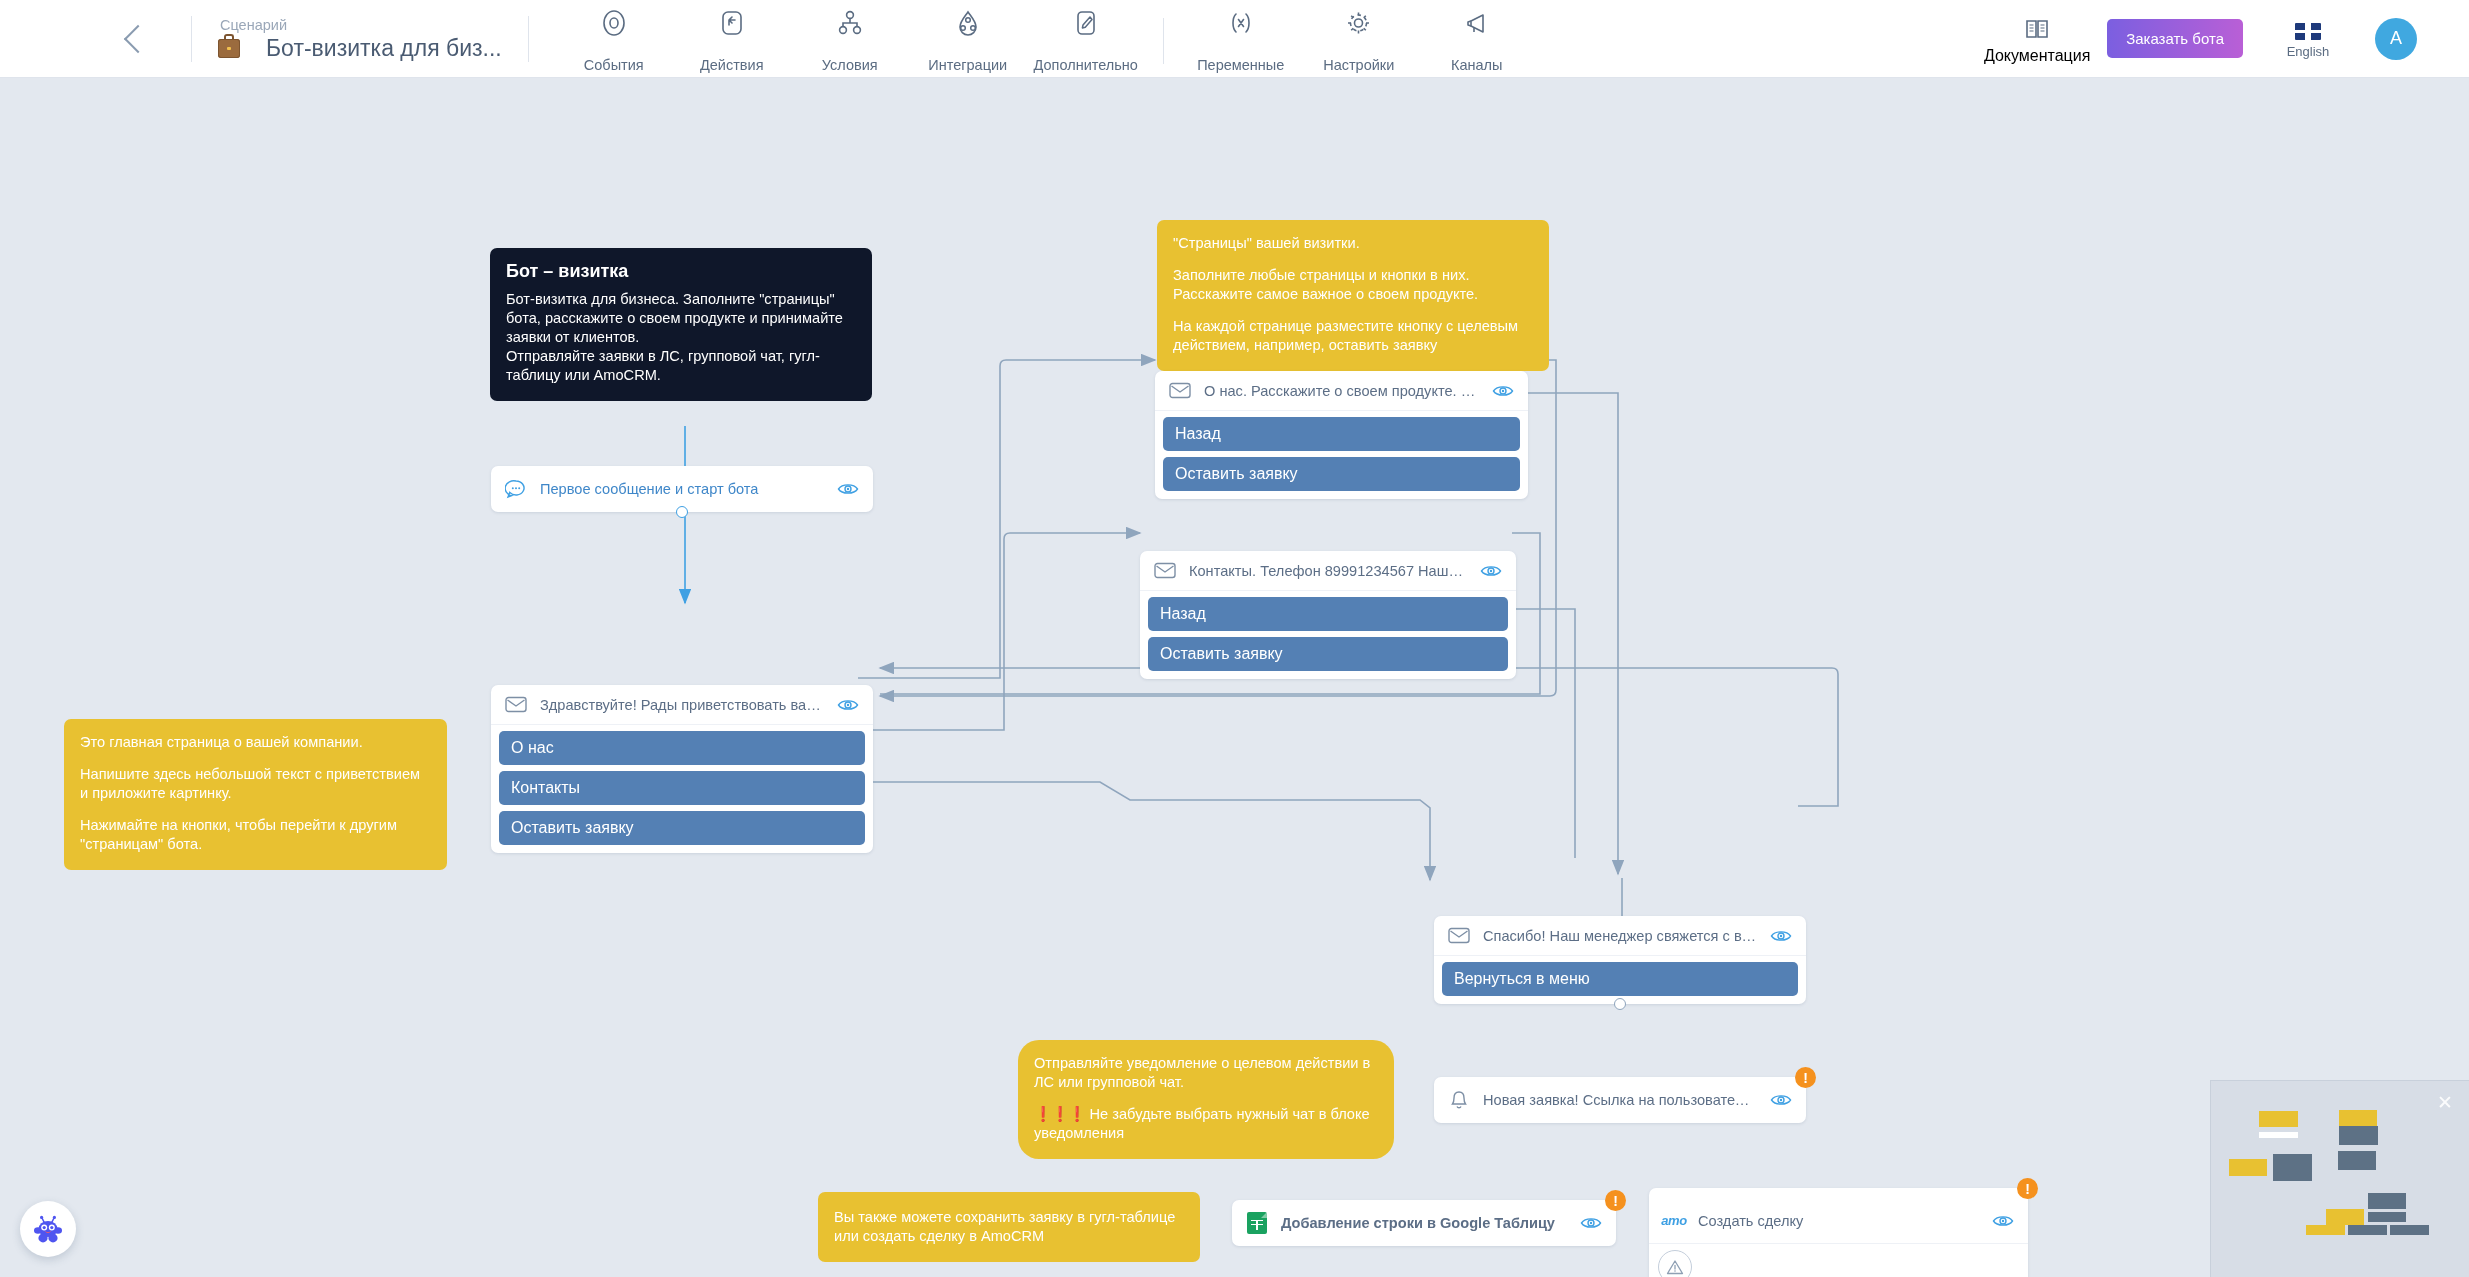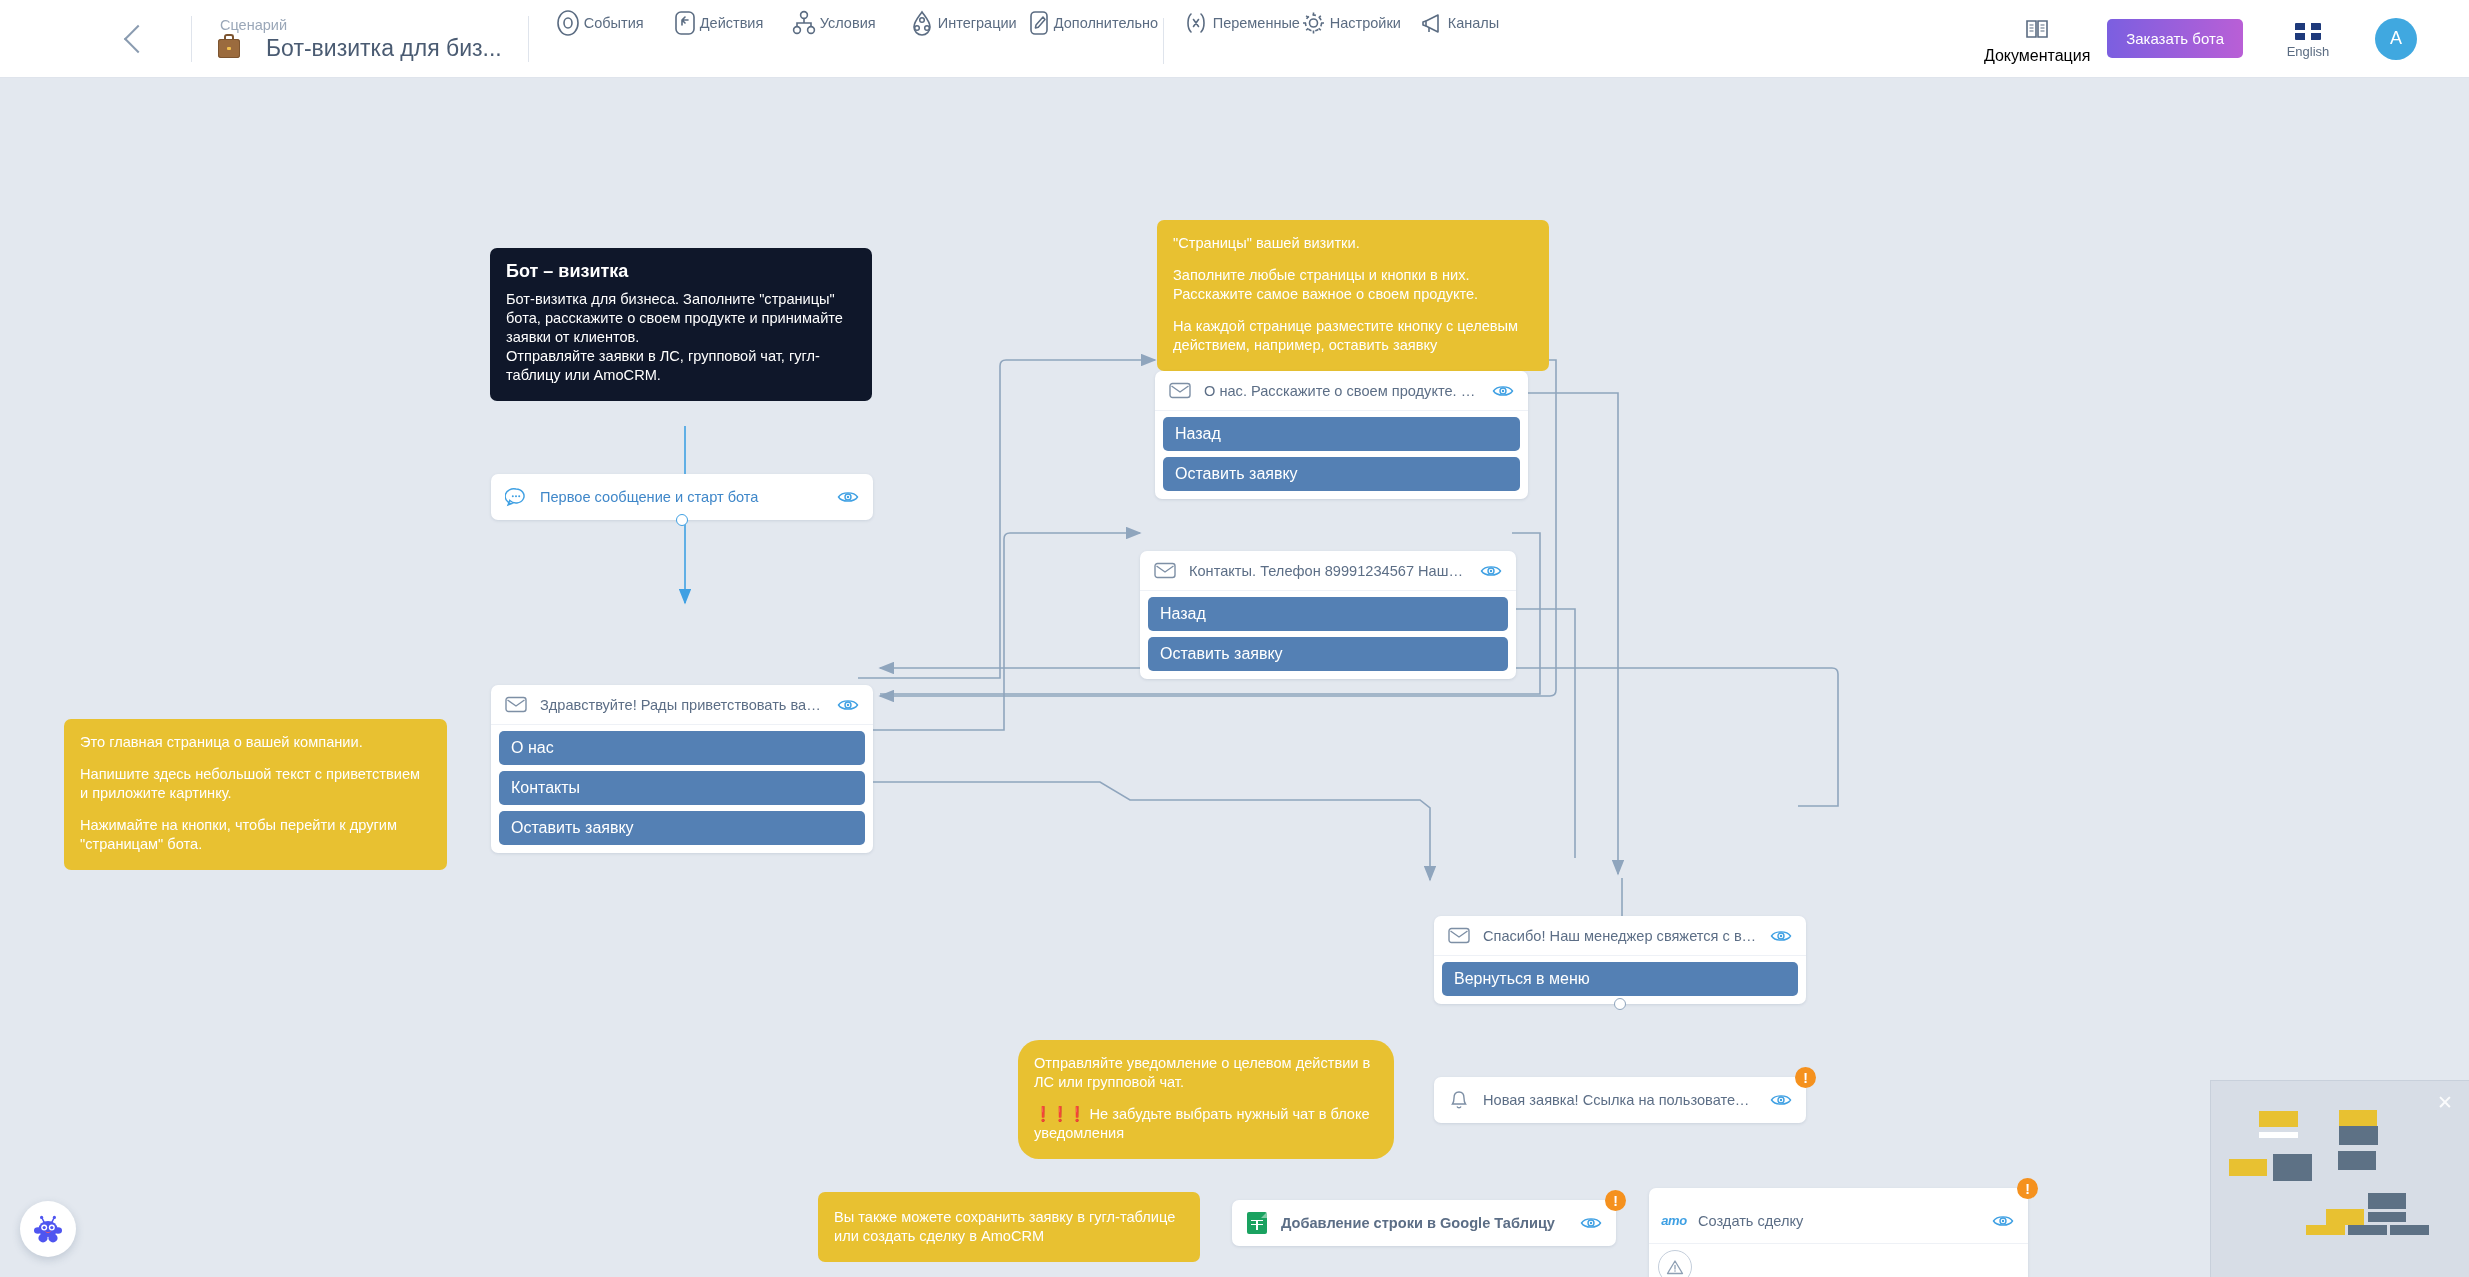--- a/index.html
+++ b/index.html
@@ -105,23 +105,24 @@
   .tools {
     display: flex;
     align-items: flex-start;
     height: 78px;
     padding-top: 9px;
     box-sizing: border-box;
   }
   .tool {
     width: 118px;
     display: flex;
+    flex-direction: column;
     align-items: center;
     justify-content: flex-start;
-    gap: 3px;
+    gap: 20px;
     cursor: pointer;
   }
   .tool .ti { height: 28px; display:flex; align-items:center; justify-content:center; }
   .tool .tl {
     font-size: 14.5px;
     color: #5b6c82;
     white-space: nowrap;
   }
   .icon-svg { display:block; }
 
@@ -575,21 +576,21 @@
       <p>
         <span class="warn-bars">❗❗❗</span>
         <span>Не забудьте выбрать нужный чат в блоке уведомления</span>
       </p>
     </div>
 
     <div class="note yellow" style="left:818px; top:1114px; width:382px; padding-top:16px;">
       <p>Вы также можете сохранить заявку в гугл-таблице или создать сделку в AmoCRM</p>
     </div>
 
-    <div class="node single" style="left:491px; top:396px; width:382px;">
+    <div class="node single" style="left:491px; top:388px; width:382px;">
       <div class="node-head" style="height:46px;">
         <div class="node-icon">
           <svg class="icon-svg" width="22" height="22" viewBox="0 0 22 22">
             <path d="M11 3 a8 7 0 1 1 -6.2 11.4 L3 19 L6.6 17.6 A8 7 0 0 1 11 3 z" fill="none" stroke="#3fa0e3" stroke-width="1.4"></path>
             <circle cx="7.8" cy="10.2" r="1" fill="#3fa0e3"></circle>
             <circle cx="11" cy="10.2" r="1" fill="#3fa0e3"></circle>
             <circle cx="14.2" cy="10.2" r="1" fill="#3fa0e3"></circle>
           </svg>
         </div>
         <div class="node-title" style="color:#3f87c9;">Первое сообщение и старт бота</div>

